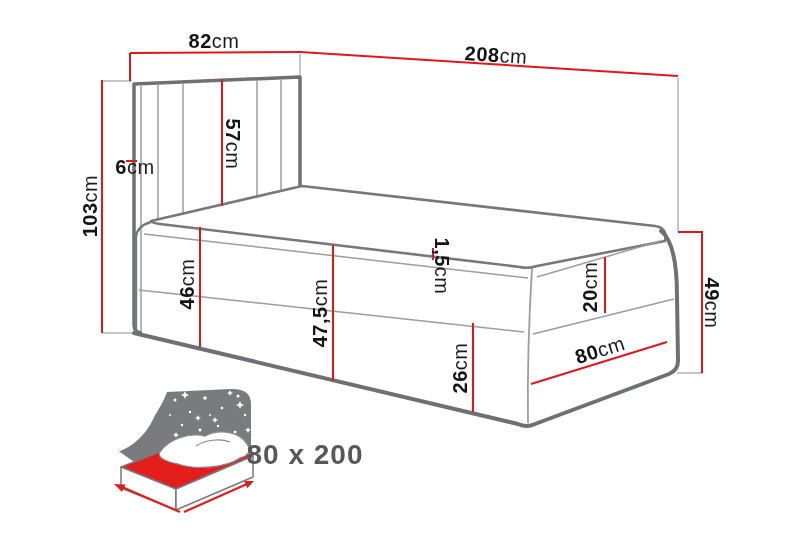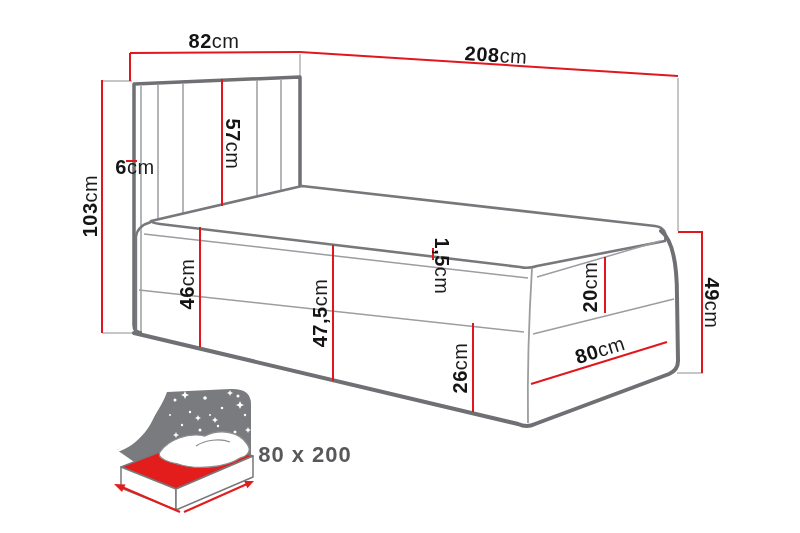--- a/index.html
+++ b/index.html
@@ -13,21 +13,21 @@
     transform:translate(-50%,-50%);line-height:1;letter-spacing:0.5px;
   }
   .dim .v{font-weight:bold;}
   .dim .u{font-weight:normal;color:#1c1c1c;}
   .rot90{transform:translate(-50%,-50%) rotate(90deg);}
   .rotm90{transform:translate(-50%,-50%) rotate(-90deg);}
   .rot4{transform:translate(-50%,-50%) rotate(3.5deg);}
   .rotm17{transform:translate(-50%,-50%) rotate(-17.5deg);}
   .size-label{
     position:absolute;transform:translate(-50%,-50%);
-    font-weight:bold;font-size:22px;color:#58585a;letter-spacing:1px;white-space:nowrap;
+    font-weight:bold;font-size:28px;color:#58585a;letter-spacing:1px;white-space:nowrap;
   }
 </style>
 </head>
 <body>
 
 <div id="stage">
 
   <svg viewBox="0 0 800 533">
 
     <g stroke="#a6a8ab" stroke-width="1.3" fill="none">

